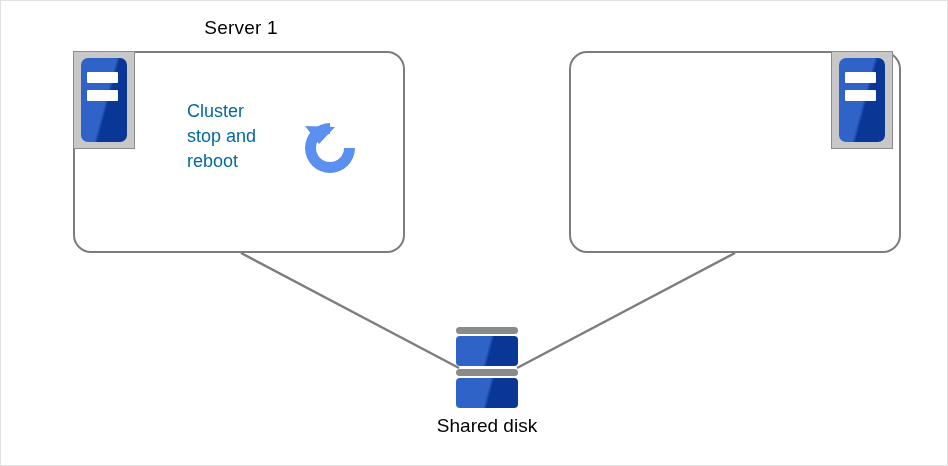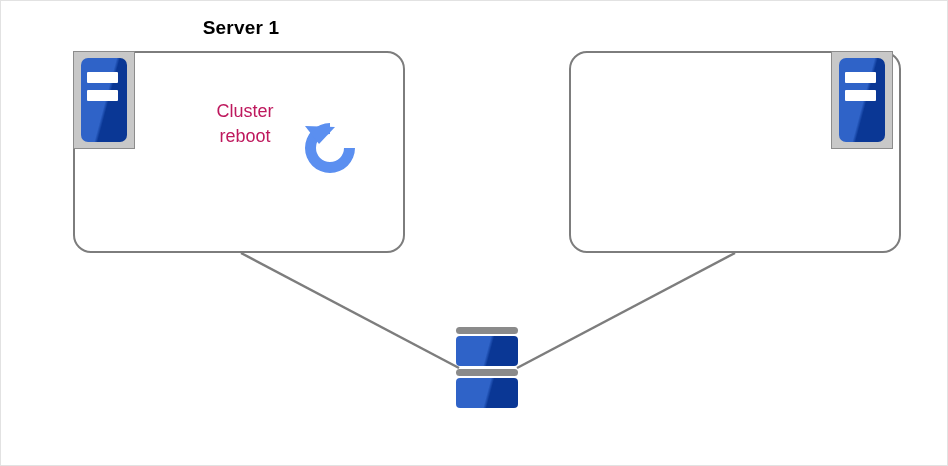--- a/index.html
+++ b/index.html
@@ -29,21 +29,20 @@
   }
 
   
   .node-title {
     position: absolute;
     font-size: 19px;
     color: #000000;
     text-align: center;
     white-space: nowrap;
     letter-spacing: 0.2px;
-    font-weight: bold;
   }
   #title-server1 { left: 110px; top: 16px; width: 260px; }
   #title-server2 { left: 605px; top: 16px; width: 260px; }
 
   
   .server-box {
     position: absolute;
     border: 2.5px solid #7d7d7d;
     border-radius: 18px;
     background: #ffffff;
@@ -82,24 +81,24 @@
   }
   .server-icon .bar-1 { top: 17%; }
   .server-icon .bar-2 { top: 38%; }
 
   
   #cluster-text {
     position: absolute;
     left: 186px;
     top: 98px;
     width: 116px;
-    text-align: center;
+    text-align: left;
     font-size: 18px;
     line-height: 25px;
-    color: #be185d;
+    color: #0369a1;
   }
 
   
   #reboot-icon {
     position: absolute;
     left: 292px;
     top: 113px;
     width: 74px;
     height: 68px;
   }
@@ -154,20 +153,21 @@
 
   <div class="server-icon" id="server1-icon">
     <div class="chassis">
       <div class="bar bar-1"></div>
       <div class="bar bar-2"></div>
     </div>
   </div>
 
   <div id="cluster-text">
     <div>Cluster</div>
+    <div>stop and</div>
     <div>reboot</div>
   </div>
 
   <svg id="reboot-icon" viewBox="0 0 74 68">
     <path d="M 62 34 A 25 25 0 1 1 37 9 L 37 20 A 14 14 0 1 0 51 34 Z" fill="#5b8ff0"></path>
     <path d="M 12 12 L 42 13 L 26 30 Z" fill="#5b8ff0"></path>
   </svg>
 
 
   <div class="server-box" id="server2-box"></div>
@@ -180,14 +180,15 @@
   </div>
 
   <div id="shared-disk">
     <div class="disk-plate"></div>
     <div class="disk-body"></div>
     <div class="disk-gap"></div>
     <div class="disk-plate"></div>
     <div class="disk-body"></div>
   </div>
 
+  <div id="label-shared-disk">Shared disk</div>
 
 </div>
 
 </body></html>

